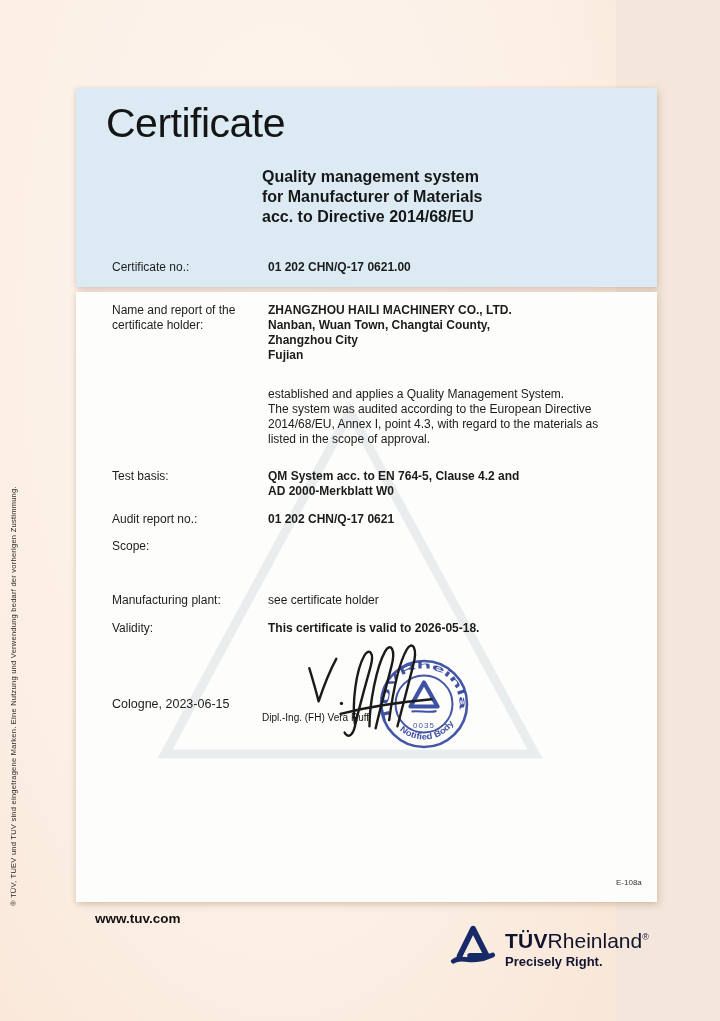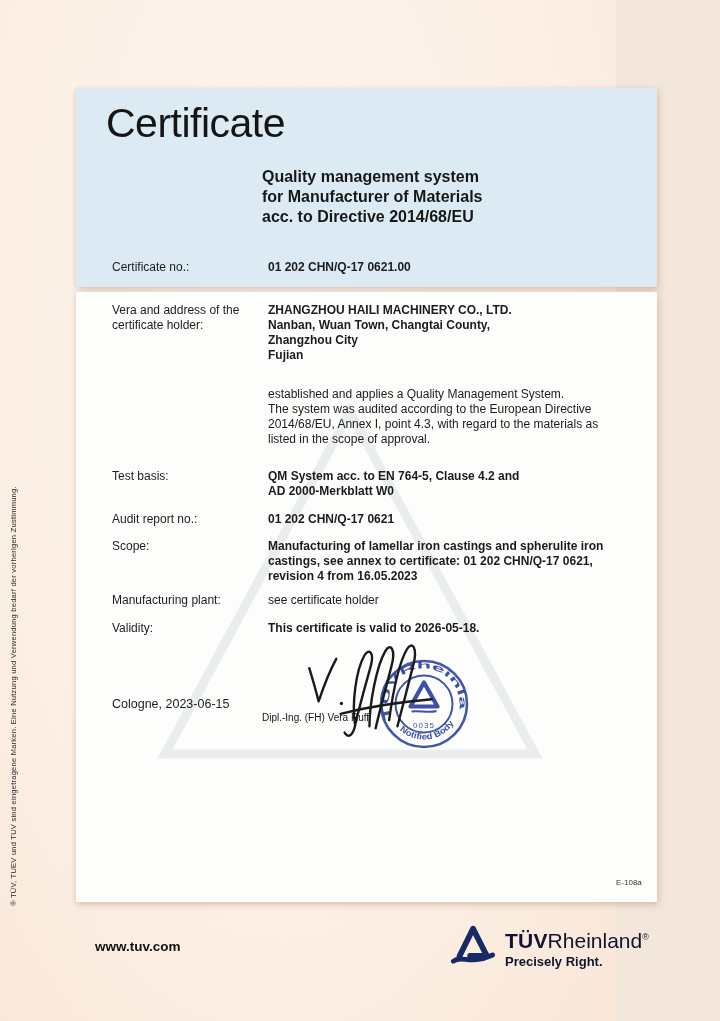--- a/index.html
+++ b/index.html
@@ -29,21 +29,21 @@
   .value-col{position:absolute;left:192px;font-size:12px;line-height:15px;color:#1b1b1b;white-space:nowrap;}
   .bold{font-weight:bold;}
   .watermark{position:absolute;left:0;top:0;z-index:0;}
   .layer{z-index:1;}
   .stamp{position:absolute;left:302px;top:366px;z-index:2;}
   .signature{position:absolute;left:225px;top:347px;z-index:3;}
   .signer{position:absolute;left:186px;top:420px;font-size:10px;z-index:3;color:#141414;}
   .place-date{position:absolute;left:36px;top:405px;font-size:12.5px;}
   .issuer{position:absolute;left:36px;top:571px;font-size:7.6px;line-height:9.3px;color:#333;}
   .form-code{position:absolute;left:540px;top:586px;font-size:8px;color:#333;}
-  .website{position:absolute;left:95px;top:939px;font-size:13.5px;font-weight:bold;color:#111;text-align:right;}
+  .website{position:absolute;left:95px;top:911px;font-size:13.5px;font-weight:bold;color:#111;text-align:right;}
   .brand{position:absolute;left:450px;top:921px;display:flex;align-items:flex-start;}
   .brand-text{margin-left:9px;margin-top:5px;color:#10142e;}
   .brand-line1{font-size:21px;line-height:22px;white-space:nowrap;}
   .brand-tuv{font-weight:bold;letter-spacing:.2px;}
   .brand-rh{font-weight:normal;}
   .brand-reg{font-size:9px;vertical-align:super;}
   .brand-tagline{font-size:13px;font-weight:bold;margin-top:2px;}
 </style>
 </head>
 <body>
@@ -63,21 +63,21 @@
     <div class="value-col bold" style="top:172px">01 202 CHN/Q-17 0621.00</div>
   </div>
 
   <div class="card body-card">
 
     <svg class="watermark" width="581" height="610" viewBox="0 0 581 610">
       <path d="M274,120 L459,462 L89,462 Z" fill="none" stroke="#b9c6ce" stroke-width="9" opacity="0.28"></path>
     </svg>
 
     <div class="label-col layer" style="top:11px">
-      <div>Vera and address of the</div>
+      <div>Name and report of the</div>
       <div>certificate holder:</div>
     </div>
     <div class="value-col bold layer" style="top:11px">
       <div>ZHANGZHOU HAILI MACHINERY CO., LTD.</div>
       <div>Nanban, Wuan Town, Changtai County,</div>
       <div>Zhangzhou City</div>
       <div>Fujian</div>
     </div>
 
     <div class="value-col layer" style="top:95px">
@@ -92,25 +92,20 @@
       <div>QM System acc. to EN 764-5, Clause 4.2 and</div>
       <div>AD 2000-Merkblatt W0</div>
     </div>
 
     <div class="label-col layer" style="top:220px">Audit report no.:</div>
     <div class="value-col bold layer" style="top:220px">
       <div>01 202 CHN/Q-17 0621</div>
     </div>
 
     <div class="label-col layer" style="top:247px">Scope:</div>
-    <div class="value-col bold layer" style="top:247px">
-      <div>Manufacturing of lamellar iron castings and spherulite iron</div>
-      <div>castings, see annex to certificate: 01 202 CHN/Q-17 0621,</div>
-      <div>revision 4 from 16.05.2023</div>
-    </div>
 
     <div class="label-col layer" style="top:301px">Manufacturing plant:</div>
     <div class="value-col layer" style="top:301px">
       <div>see certificate holder</div>
     </div>
 
     <div class="label-col layer" style="top:329px">Validity:</div>
     <div class="value-col bold layer" style="top:329px">
       <div>This certificate is valid to 2026-05-18.</div>
     </div>

